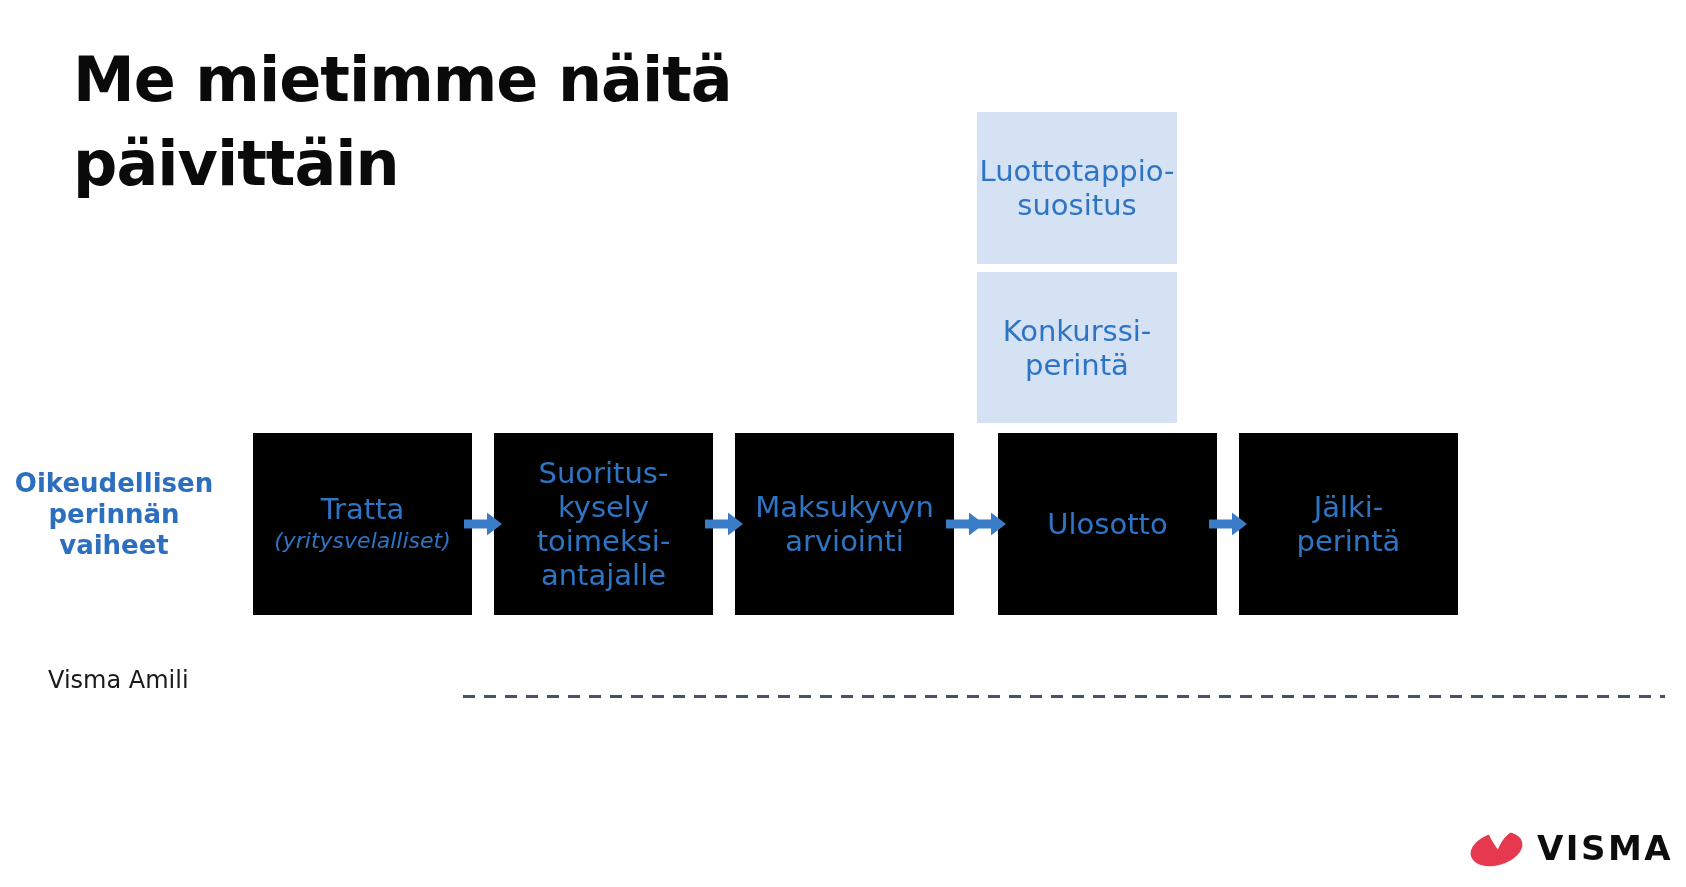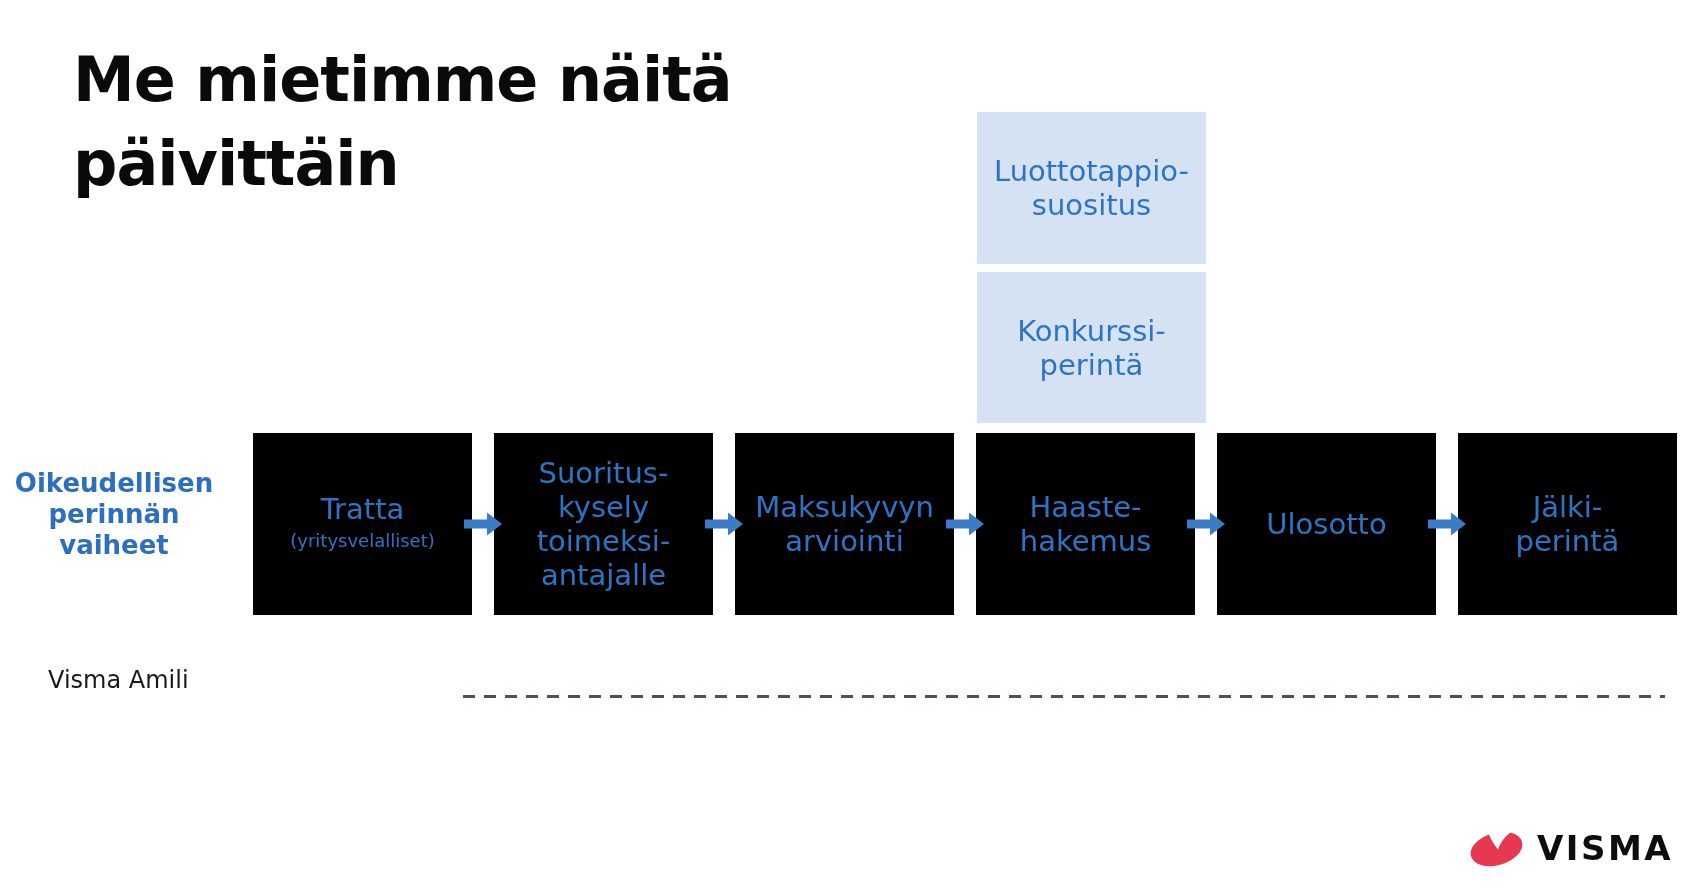--- a/index.html
+++ b/index.html
@@ -29,30 +29,30 @@
     display:flex;align-items:stretch;
   }
   .flow-box{
     width:219px;
     background:#000000;
     display:flex;flex-direction:column;justify-content:center;align-items:center;
     text-align:center;
     color:#2e74c4;
     font-size:29px;line-height:34px;
   }
-  .flow-box .sub{font-size:18px;line-height:30px;}
+  .flow-box .sub{font-size:22px;line-height:30px;font-style:italic;}
   .arrow-cell{width:22px;position:relative;overflow:visible;}
   .arrow-cell svg{
     position:absolute;left:50%;top:50%;
     transform:translate(-50%,-50%);
     width:38px;height:23px;
   }
   
   .stack-box{
-    position:absolute;left:977px;width:229px;
+    position:absolute;left:977px;width:200px;
     background:#d5e2f4;
     display:flex;justify-content:center;align-items:center;
     text-align:center;color:#2e74c4;
     font-size:29px;line-height:34px;
   }
   .stack-box.luotto{top:112px;height:152px;}
   .stack-box.konkurssi{top:272px;height:151px;}
   
   .product-label{
     position:absolute;left:48px;top:666px;
@@ -124,23 +124,20 @@
       <span>Maksukyvyn<br>arviointi</span>
     </div>
 
     <div class="arrow-cell">
       <svg viewBox="0 0 38 23">
         <rect x="0" y="7" width="24" height="9" fill="#3a7cc8"></rect>
         <polygon points="23,0 38,11.5 23,23" fill="#3a7cc8"></polygon>
       </svg>
     </div>
 
-    <div class="flow-box">
-      <span>Haaste-<br>hakemus</span>
-    </div>
 
     <div class="arrow-cell">
       <svg viewBox="0 0 38 23">
         <rect x="0" y="7" width="24" height="9" fill="#3a7cc8"></rect>
         <polygon points="23,0 38,11.5 23,23" fill="#3a7cc8"></polygon>
       </svg>
     </div>
 
     <div class="flow-box">
       <span>Ulosotto</span>

